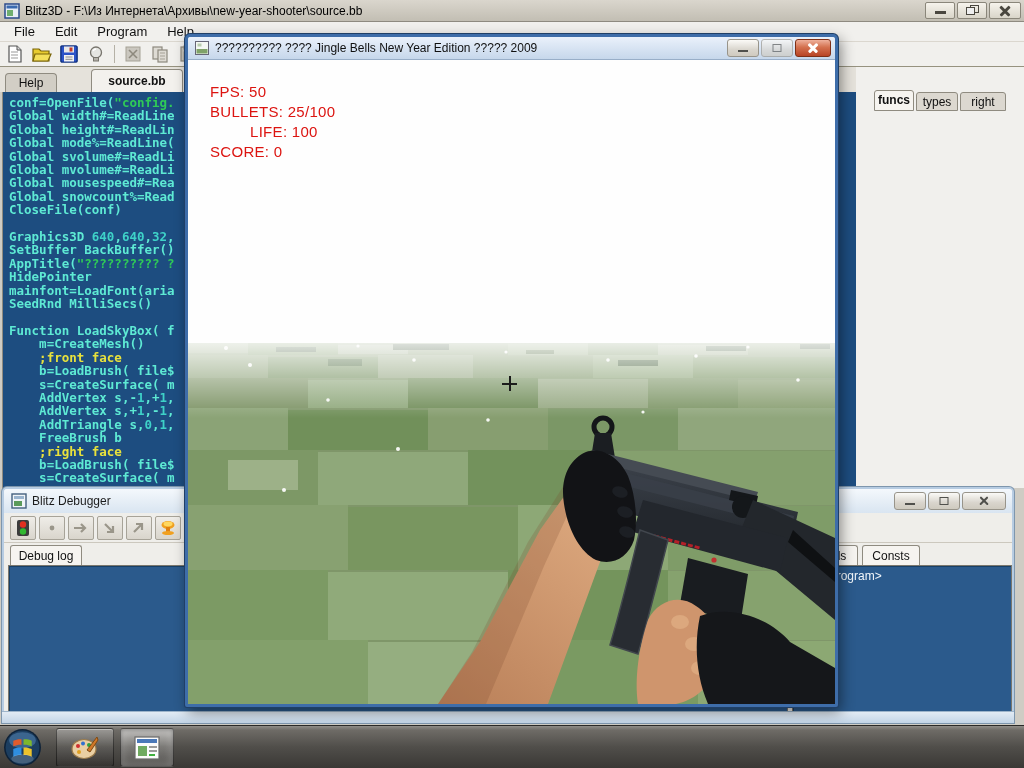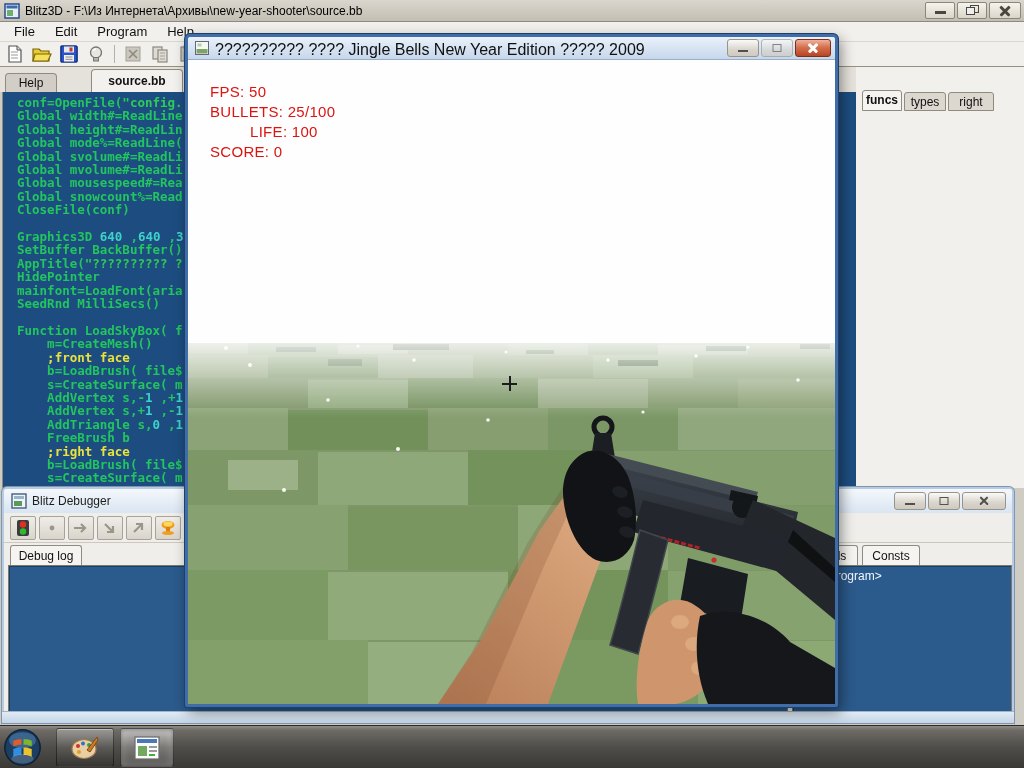--- a/index.html
+++ b/index.html
@@ -38,25 +38,25 @@
     border-bottom:1px solid #b2ae a3; }
   .ed-tab { position:absolute; font-size:12px; color:#111; text-align:center;
     border:1px solid #8f8b80; border-bottom:none; border-radius:4px 4px 0 0; }
   .ed-tab.inactive { left:5px; top:6px; width:52px; height:19px; background:#d2cec5; padding-top:2px; }
   .ed-tab.active { left:59px; top:2px; width:92px; height:23px; background:#f3f1ed; padding-top:4px; font-weight:bold;margin-left:32px;}
 
   .editor { left:2px; top:92px; width:854px; height:628px; background:#1d4d80;
     border-left:1px solid #8f8b80; overflow:hidden; }
   #code { padding:4px 0 0 6px; font-family:"DejaVu Sans Mono", monospace;
     font-weight:bold; font-size:12.5px; line-height:13.4px; white-space:pre; }
-  .tk-d { color:#22c55e;margin-left:8px; } .tk-s { color:#2fcb57; } .tk-n { color:#3ed2c8; } .tk-c { color:#e8e23c; }
+  .tk-d { color:#5eead4; } .tk-s { color:#2fcb57; } .tk-n { color:#3ed2c8; } .tk-c { color:#e8e23c; }
 
   .right-bg { left:856px; top:67px; width:168px; height:421px; background:#f1f0ed; }
   .rp-tab { position:absolute; font-size:12px; color:#111; text-align:center;
-    border:1px solid #8f8b80; border-radius:3px 3px 0 0; background:#dcd8d0; height:19px; padding-top:2px; }
+    border:1px solid #8f8b80; border-radius:3px 3px 0 0; background:#dcd8d0; height:19px; padding-top:2px;margin-left:12px; }
   .rp-tab.active { background:#f6f4f0; height:21px; font-weight:bold; }
   .func-list { left:858px; top:110px; width:160px; height:376px; background:#2b5a8c;
     border:1px solid #7b776d; border-top:2px solid #6b675f; box-shadow:inset 1px 1px 0 #194066; }
   .fn { font-size:12px; color:#f2f7fb; padding-left:9px; line-height:16.6px; white-space:nowrap; }
 
   
   .dbg { left:2px; top:487px; width:1012px; height:236px; z-index:10;
     border:2px solid #b7cce2; border-radius:5px 5px 0 0; background:#efeeea;
     box-shadow:0 0 0 1px #7e96ad; }
   .dbg-title { height:24px; background:linear-gradient(#f4f8fc,#d9e5f1);
@@ -84,21 +84,21 @@
   .dbg-bottom { position:absolute; left:-2px; bottom:-2px; width:1012px; height:12px;
     background:linear-gradient(#e2ebf4,#c3d5e7); border-top:1px solid #9db4ca; }
 
   
   .game { left:185px; top:34px; width:653px; height:673px; z-index:20;
     border:3px solid #3e6da9; border-radius:5px 5px 2px 2px; box-shadow:0 0 0 1px #203f66, 3px 5px 14px rgba(0,0,0,.45);
     background:#cfe0f2; }
   .gw-title { height:23px; background:linear-gradient(#eaf1fb,#c6d7eb); position:relative;
     border-bottom:1px solid #98aec8; border-radius:3px 3px 0 0; }
   .gw-icon { position:absolute; left:7px; top:4px; width:14px; height:14px; }
-  .gw-title-text { position:absolute; left:27px; top:4px; font-size:16px; color:#101010; white-space:nowrap; }
+  .gw-title-text { position:absolute; left:27px; top:4px; font-size:12px; color:#101010; white-space:nowrap; }
   .gw-btns { position:absolute; right:4px; top:2px; display:flex; gap:2px; }
   .gw-close { height:18px; width:36px; background:linear-gradient(#efb19c,#d4714f 45%,#b84425);
     border:1px solid #7e2f16; border-radius:3px; position:relative; }
   .gw-close:before,.gw-close:after { content:""; position:absolute; left:50%; top:50%; width:12px; height:2.6px; background:#fff; border-radius:1px;}
   .gw-close:before{ transform:translate(-50%,-50%) rotate(45deg);}
   .gw-close:after { transform:translate(-50%,-50%) rotate(-45deg);}
   .client { position:relative; width:647px; height:644px; background:#ffffff; overflow:hidden; }
   .hud { position:absolute; left:22px; top:22px; z-index:5; }
   .hud-line { font-size:15px; line-height:20px; letter-spacing:0.3px; }
   .crosshair { position:absolute; left:314px; top:316px; width:15px; height:15px; z-index:4; }

